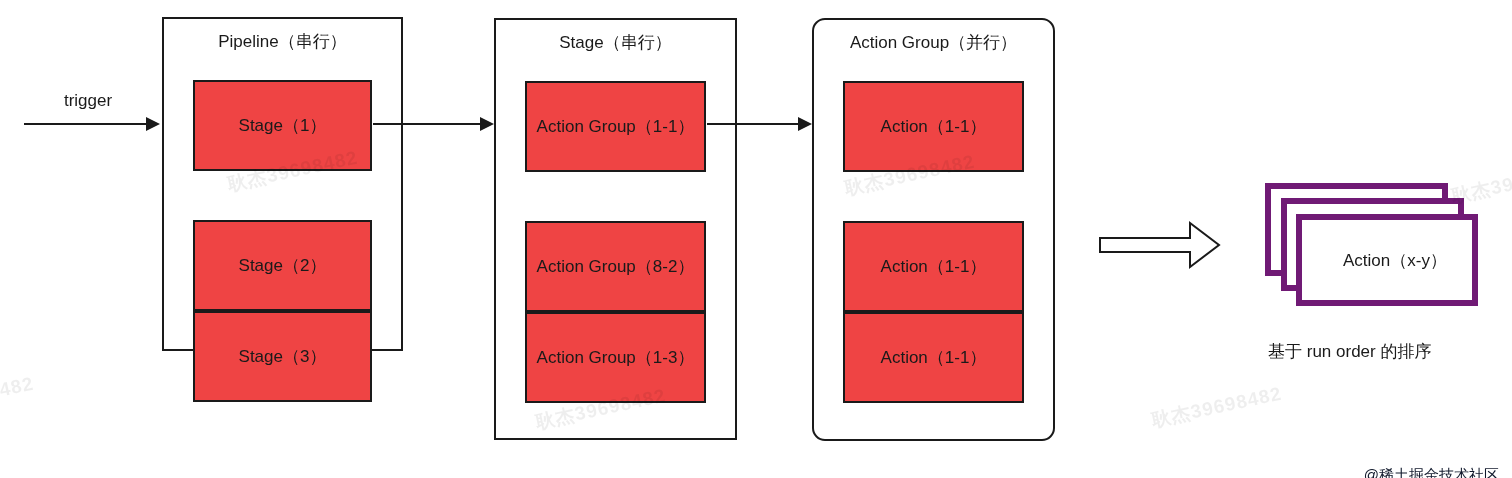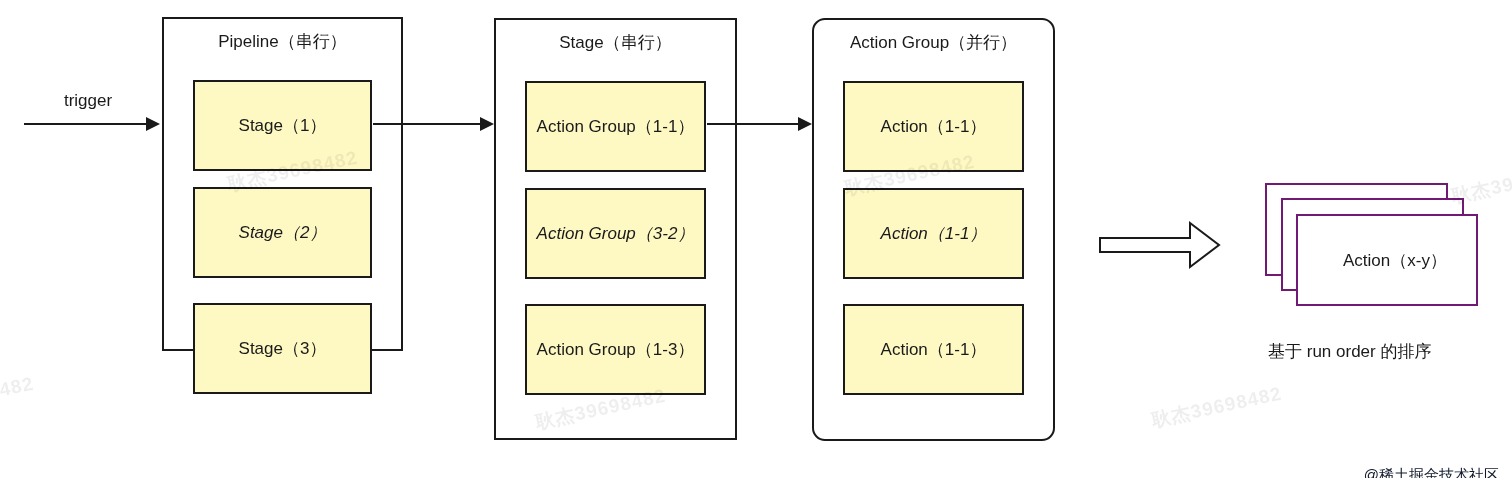--- a/index.html
+++ b/index.html
@@ -28,30 +28,30 @@
     text-align: center;
     font-size: 17px;
     white-space: nowrap;
   }
   .inner-box {
     position: absolute;
     left: 29px;
     right: 29px;
     height: 91px;
     border: 2px solid #1a1a1a;
-    background: #fef9c3;
+    background: #ef4444;
     display: flex;
     align-items: center;
     justify-content: center;
     font-size: 17px;
     white-space: nowrap;
   }
   .inner-box.r1 { top: 61px; }
-  .inner-box.r2 { top: 168px; font-style: italic; }
-  .inner-box.r3 { top: 284px; }
+  .inner-box.r2 { top: 201px; }
+  .inner-box.r3 { top: 292px; }
 
   
   .arrow-line {
     position: absolute;
     height: 2px;
     background: #1a1a1a;
   }
   .arrow-head {
     position: absolute;
     width: 0;
@@ -69,21 +69,21 @@
     text-align: center;
     font-size: 17px;
   }
 
   
   .hollow-arrow { position: absolute; left: 1098px; top: 220px; }
 
   
   .card {
     position: absolute;
-    border: 2px solid #701a75;
+    border: 6px solid #701a75;
     background: #ffffff;
     padding-left: 16px;
   }
   .card.back  { left: 1265px; top: 183px; width: 183px; height: 93px; }
   .card.mid   { left: 1281px; top: 198px; width: 183px; height: 93px; }
   .card.front {
     left: 1296px; top: 214px; width: 182px; height: 92px;
     display: flex; align-items: center; justify-content: center;
     font-size: 17px; white-space: nowrap;
   }
@@ -142,21 +142,21 @@
     <div class="inner-box r2">Stage（2）</div>
     <div class="inner-box r3">Stage（3）</div>
   </div>
 
   <div class="arrow-line" style="left:373px; top:123px; width:108px;"></div>
   <div class="arrow-head" style="left:480px; top:117px;"></div>
 
   <div class="group" style="left:494px; top:18px; width:243px; height:422px;">
     <div class="group-title">Stage（串行）</div>
     <div class="inner-box r1">Action Group（1-1）</div>
-    <div class="inner-box r2">Action Group（3-2）</div>
+    <div class="inner-box r2">Action Group（8-2）</div>
     <div class="inner-box r3">Action Group（1-3）</div>
   </div>
 
   <div class="arrow-line" style="left:707px; top:123px; width:92px;"></div>
   <div class="arrow-head" style="left:798px; top:117px;"></div>
 
   <div class="group" style="left:812px; top:18px; width:243px; height:423px;border-radius:13px;">
     <div class="group-title">Action Group（并行）</div>
     <div class="inner-box r1">Action（1-1）</div>
     <div class="inner-box r2">Action（1-1）</div>

